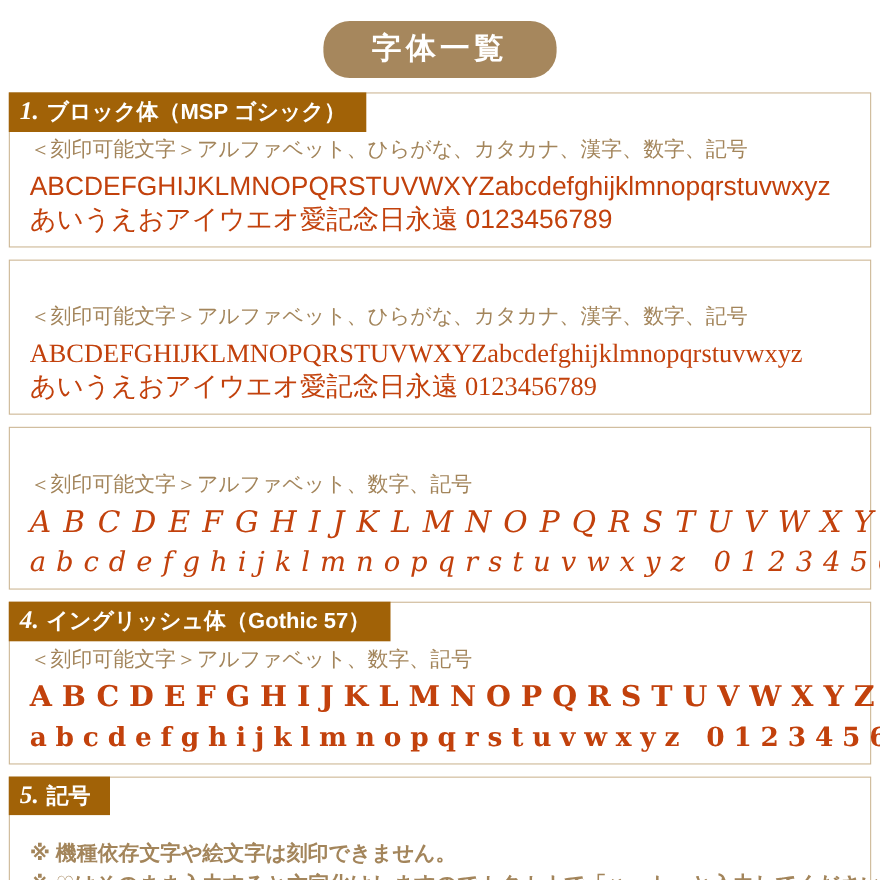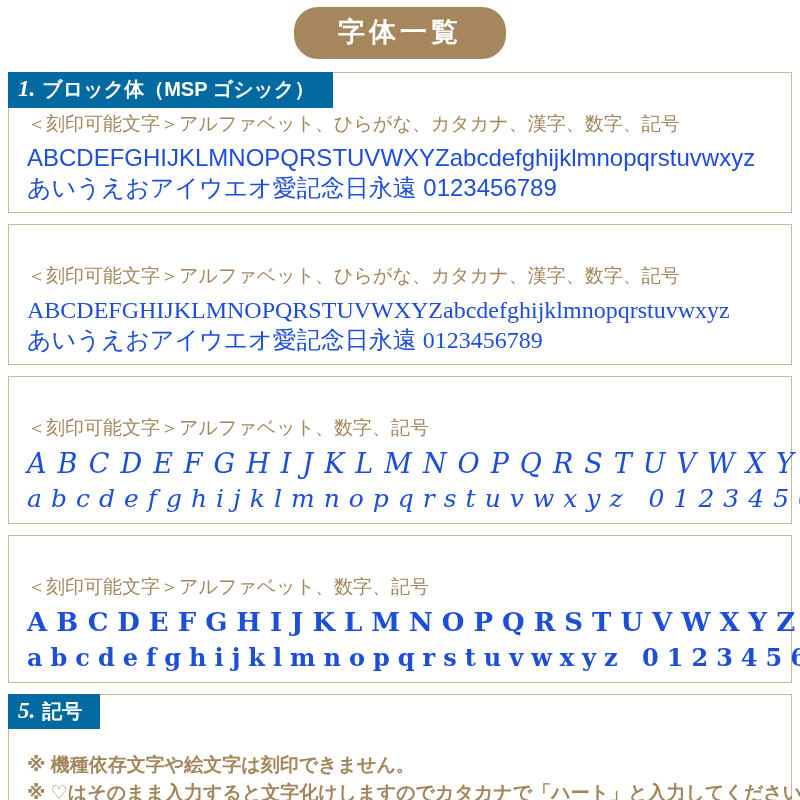--- a/index.html
+++ b/index.html
@@ -2,51 +2,51 @@
 <html><head>
 <meta charset="utf-8">
 <style>
   html,body{margin:0;padding:0;background:#ffffff;}
   body{
     width:800px;height:800px;overflow:hidden;
     font-family:"Liberation Sans","DejaVu Sans",sans-serif;
     color:#1a1a1a;
   }
   .title-pill{
-    width:212px;margin:7px auto 13px;
+    width:212px;margin:19px auto 13px;
     background:#a6875d;color:#ffffff;
     border-radius:24px;text-align:center;
     font-size:27px;font-weight:bold;letter-spacing:4px;
     padding:7px 0 9px;
   }
   .wrap{padding:0 8px;}
   .sec{
     position:relative;
     border:1px solid #cdb795;
     background:#ffffff;
     margin-bottom:11px;
   }
   .sec-head{
     position:absolute;top:-1px;left:-1px;
-    background:#0369a1;color:#ffffff;
+    background:#a16207;color:#ffffff;
     padding:2px 18px 4px 10px;
     font-size:20px;font-weight:bold;
     white-space:nowrap;line-height:1.3;
   }
   .num{
     font-family:"Liberation Serif","DejaVu Serif",serif;
     font-style:italic;font-size:23px;margin-right:7px;
   }
   .sec-body{padding:38px 8px 9px 18px;}
   .sec-body.short{padding-top:56px;}
   .allowed{
     color:#a3855b;font-weight:normal;font-size:19px;
     margin-bottom:6px;white-space:nowrap;
   }
-  .sample{color:#1d4ed8;white-space:nowrap;line-height:1.25;}
+  .sample{color:#c2410c;white-space:nowrap;line-height:1.25;}
   .f-gothic{font-family:"Liberation Sans","DejaVu Sans",sans-serif;font-size:24px;}
   .f-mincho{font-family:"Liberation Serif","DejaVu Serif",serif;font-size:24px;}
   .f-script{font-family:"DejaVu Serif","Liberation Serif",serif;font-style:italic;}
   .f-script.caps{font-size:27px;letter-spacing:11px;margin-top:4px;}
   .f-script.lower{font-size:25px;letter-spacing:9px;margin-top:2px;}
   .f-black{font-family:"DejaVu Serif","Liberation Serif",serif;font-weight:bold;}
   .f-black.caps{font-size:26px;letter-spacing:9px;margin-top:4px;}
   .f-black.lower{font-size:24px;letter-spacing:8px;margin-top:4px;}
   .note{
     color:#a3855b;font-weight:bold;font-size:19px;
@@ -83,20 +83,23 @@
 
   <section class="sec">
     <div class="sec-body">
       <div class="allowed">＜刻印可能文字＞アルファベット、数字、記号</div>
       <div class="sample f-script caps">ABCDEFGHIJKLMNOPQRSTUVWXYZ</div>
       <div class="sample f-script lower">abcdefghijklmnopqrstuvwxyz 0123456789</div>
     </div>
   </section>
 
   <section class="sec">
+    <div class="sec-head">
+      <span class="num">4.</span><span>イングリッシュ体（Gothic 57）</span>
+    </div>
     <div class="sec-body">
       <div class="allowed">＜刻印可能文字＞アルファベット、数字、記号</div>
       <div class="sample f-black caps">ABCDEFGHIJKLMNOPQRSTUVWXYZ</div>
       <div class="sample f-black lower">abcdefghijklmnopqrstuvwxyz 0123456789</div>
     </div>
   </section>
 
   <section class="sec">
     <div class="sec-head">
       <span class="num">5.</span><span>記号</span>

